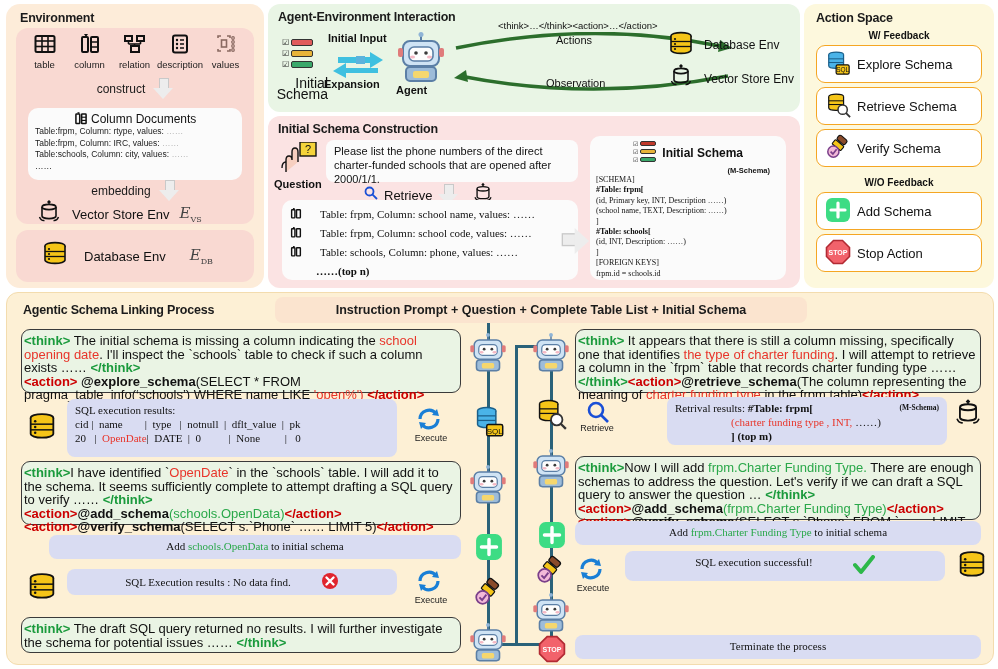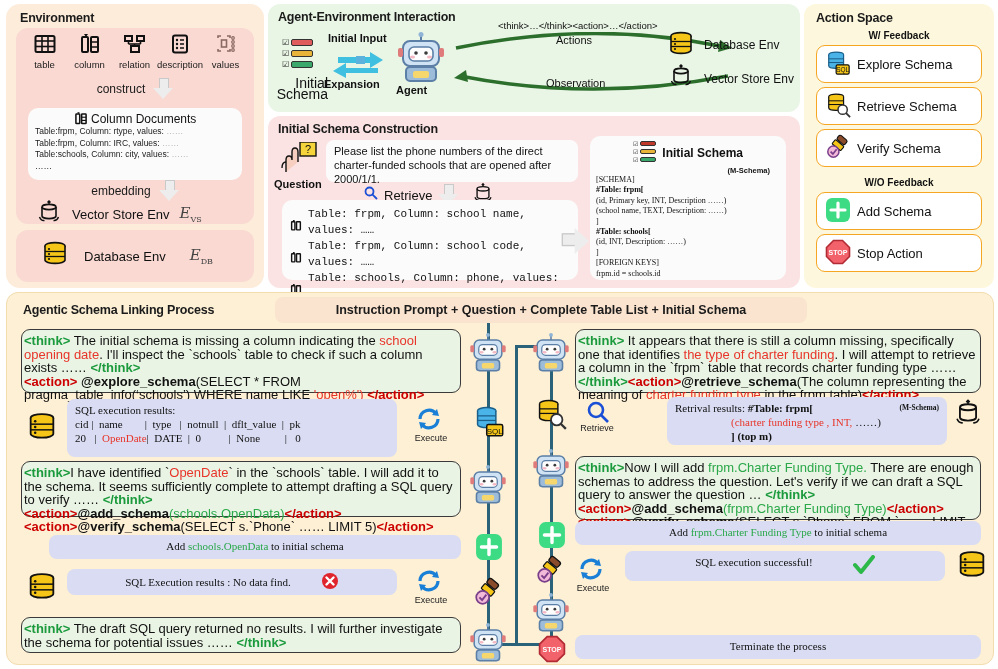--- a/index.html
+++ b/index.html
@@ -43,21 +43,21 @@
   .slchk { font-size:8px; color:#222; }
   .slbar { width:22px; height:7px; border-radius:2px; border:1.2px solid #333; }
   .tagtext { font-size:14px; color:#111; text-align:right; line-height:11px;}
 
   
   #isc { left:268px; top:116px; width:532px; height:172px; background:#fbe3e3; border-radius:12px; }
   #isc .ptitle { position:absolute; left:10px; top:6px; }
   #qbox { position:absolute; left:58px; top:24px; width:252px; height:42px; background:#fbfbfb; border-radius:8px;
           padding:4px 8px; font-family:Liberation Sans, sans-serif; font-size:11px; line-height:14px; color:#111; }
   #retbox { position:absolute; left:14px; top:84px; width:296px; height:80px; background:#fbfbfb; border-radius:10px; padding:6px 8px;}
-  #retbox .rl { font-family:Liberation Mono, monospace; font-size:11px; line-height:16px; color:#111; display:flex; gap:6px; align-items:flex-end;}
+  #retbox .rl { font-family:Liberation Serif, serif; font-size:11px; line-height:16px; color:#111; display:flex; gap:18px; align-items:flex-start;}
   #schemabox { position:absolute; left:322px; top:20px; width:196px; height:144px; background:#fbfbfb; border-radius:10px; padding:4px 6px;}
   #schemabox .sc { font-family:"Liberation Serif", serif; font-size:8px; line-height:10.4px; color:#111; white-space:nowrap;}
   #schemabox .sc.b { font-weight:bold; }
   .mschema { font-size:7.5px; font-weight:bold; color:#111; }
 
   
   #asp { left:804px; top:4px; width:190px; height:284px; background:#fdf8dd; border-radius:12px; }
   #asp .ptitle { position:absolute; left:12px; top:7px; }
   .fbhdr { text-align:center; font-size:10px; font-weight:bold; color:#111; }
   .actbtn { margin:4px 12px; height:38px; background:#ffffff; border:1.6px solid #f5a623; border-radius:9px;
@@ -507,21 +507,21 @@
   <div style="position:absolute; left:408px; top:112px;">
     <svg width="28" height="28" viewBox="0 0 28 28">
         <path d="M5 14 A9 9 0 0 1 21 8.5" fill="none" stroke="#1a7fd6" stroke-width="3.2"></path>
         <polygon points="22,4 24,11 17,10" fill="#1a7fd6"></polygon>
         <path d="M23 14 A9 9 0 0 1 7 19.5" fill="none" stroke="#1a7fd6" stroke-width="3.2"></path>
         <polygon points="6,24 4,17 11,18" fill="#1a7fd6"></polygon>
       </svg>
   </div>
   <div class="exlabel" style="left:402px; top:140px;">Execute</div>
 
-  <div class="bubble" style="left:14px; top:168px; width:440px; height:56px;">
+  <div class="bubble" style="left:14px; top:168px; width:440px; height:64px;">
     <span class="grn">&lt;think&gt;</span><span>I have identified `</span><span class="redp">OpenDate</span><span>` in the `schools` table. I will add it to the schema. It seems sufficiently complete to attempt drafting a SQL query to verify …… </span><span class="grn">&lt;/think&gt;</span><br>
     <span class="red">&lt;action&gt;</span><span class="bld">@add_schema</span><span class="grnp">(schools.OpenData)</span><span class="red">&lt;/action&gt;</span><br>
     <span class="red">&lt;action&gt;</span><span class="bld">@verify_schema</span><span>(SELECT s.`Phone` ……  LIMIT 5)</span><span class="red">&lt;/action&gt;</span>
   </div>
 
   <div class="obs" style="left:42px; top:242px; width:412px; height:24px; text-align:center;">
     <span>Add </span><span class="grnp">schools.OpenData</span><span> to initial schema</span>
   </div>
 
   <div style="position:absolute; left:18px; top:278px;">

